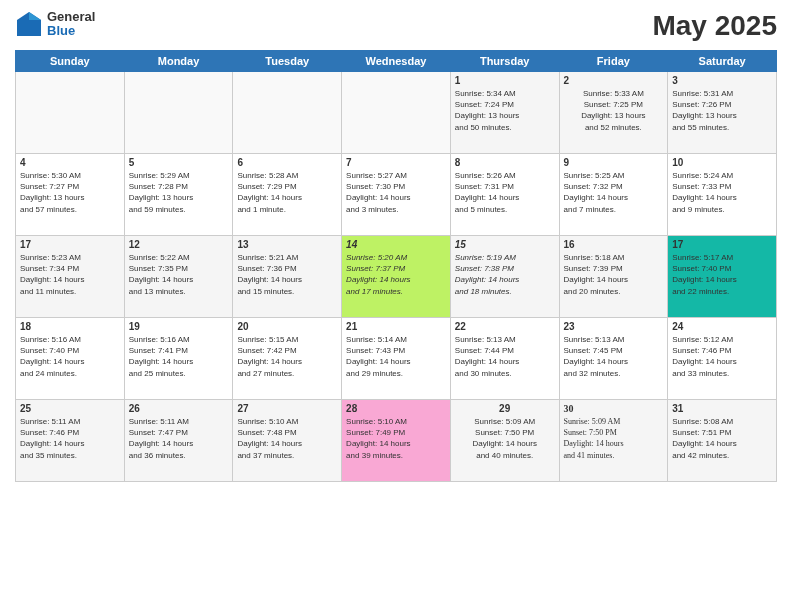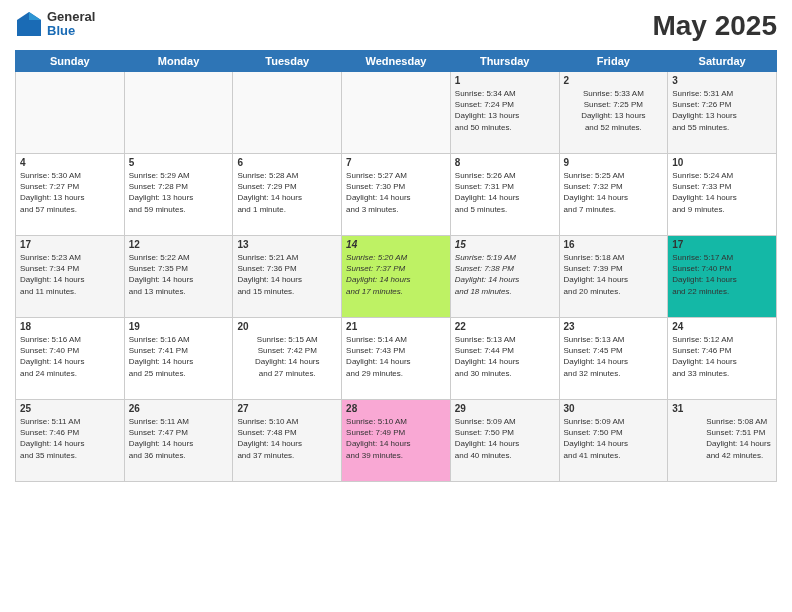--- a/index.html
+++ b/index.html
@@ -271,21 +271,21 @@
           </td>
           <td>
             <span class="day-number">19</span>
             <div class="day-info" style="white-space: pre-line;">Sunrise: 5:16 AM
 Sunset: 7:41 PM
 Daylight: 14 hours
 and 25 minutes.</div>
           </td>
           <td>
             <span class="day-number">20</span>
-            <div class="day-info" style="white-space: pre-line; text-align: center;">Sunrise: 5:15 AM
+            <div class="day-info" style="white-space: pre-line;">Sunrise: 5:15 AM
 Sunset: 7:42 PM
 Daylight: 14 hours
 and 27 minutes.</div>
           </td>
           <td>
             <span class="day-number">21</span>
             <div class="day-info" style="white-space: pre-line;">Sunrise: 5:14 AM
 Sunset: 7:43 PM
 Daylight: 14 hours
 and 29 minutes.</div>
@@ -334,37 +334,37 @@
 Daylight: 14 hours
 and 37 minutes.</div>
           </td>
           <td style="background: #f9a8d4;">
             <span class="day-number">28</span>
             <div class="day-info" style="white-space: pre-line;">Sunrise: 5:10 AM
 Sunset: 7:49 PM
 Daylight: 14 hours
 and 39 minutes.</div>
           </td>
-          <td style="background: rgb(245, 245, 245);">
+          <td style="background: rgb(245, 245, 245); text-align: center;">
             <span class="day-number">29</span>
             <div class="day-info" style="white-space: pre-line;">Sunrise: 5:09 AM
 Sunset: 7:50 PM
 Daylight: 14 hours
 and 40 minutes.</div>
           </td>
-          <td style="background: rgb(245, 245, 245);">
+          <td style="background: rgb(245, 245, 245); font-family: Liberation Serif, serif;">
             <span class="day-number">30</span>
             <div class="day-info" style="white-space: pre-line;">Sunrise: 5:09 AM
 Sunset: 7:50 PM
 Daylight: 14 hours
 and 41 minutes.</div>
           </td>
           <td style="background: rgb(245, 245, 245);">
             <span class="day-number">31</span>
-            <div class="day-info" style="white-space: pre-line; margin-left: 34px;">Sunrise: 5:08 AM
+            <div class="day-info" style="white-space: pre-line;">Sunrise: 5:08 AM
 Sunset: 7:51 PM
 Daylight: 14 hours
 and 42 minutes.</div>
           </td>
         </tr>
       </tbody>
   </table>
 </div>
 
 </body></html>

